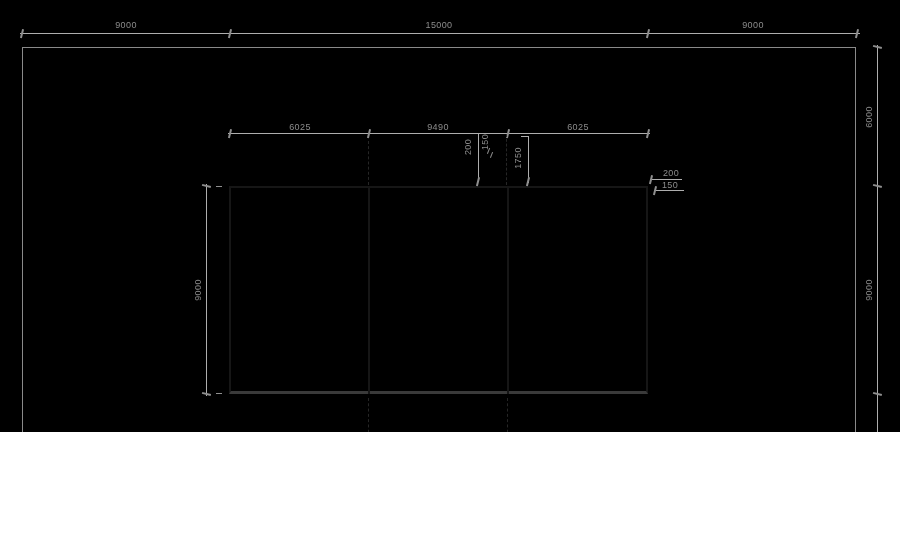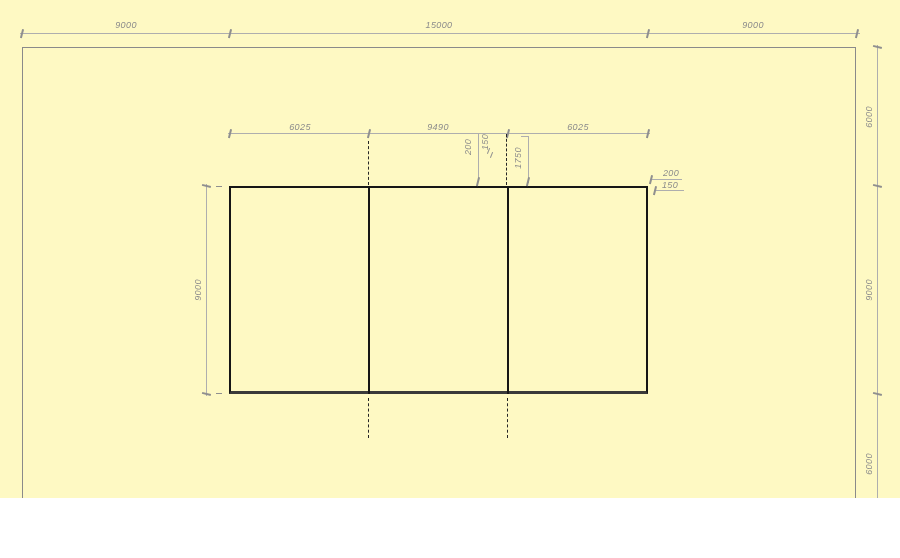--- a/index.html
+++ b/index.html
@@ -1,17 +1,17 @@
 <!DOCTYPE html>
 <html><head>
 <meta charset="utf-8">
 <style>
   html,body{margin:0;padding:0;background:#fff;}
-  .canvas{position:relative;width:900px;height:498px;background:#fef9c3;overflow:hidden;
-          font-family:"Liberation Sans",sans-serif;font-style:italic;}
+  .canvas{position:relative;width:900px;height:432px;background:#000000;overflow:hidden;
+          font-family:"Liberation Sans",sans-serif;}
   
   .hl{position:absolute;height:1px;background:#aeaeae;}
   .vl{position:absolute;width:1px;background:#aeaeae;}
   .hl.dk{background:#8f8f8f;}
   
   .tkh{position:absolute;width:1.5px;height:9px;background:#8f8f8f;transform:rotate(14deg);}
   .tkv{position:absolute;width:9px;height:1.5px;background:#8f8f8f;transform:rotate(14deg);}
   .tks{position:absolute;width:1.3px;height:6px;background:#8f8f8f;transform:rotate(22deg);}
   
   .lbl{position:absolute;font-size:9px;color:#8c8c8c;letter-spacing:.4px;white-space:nowrap;

